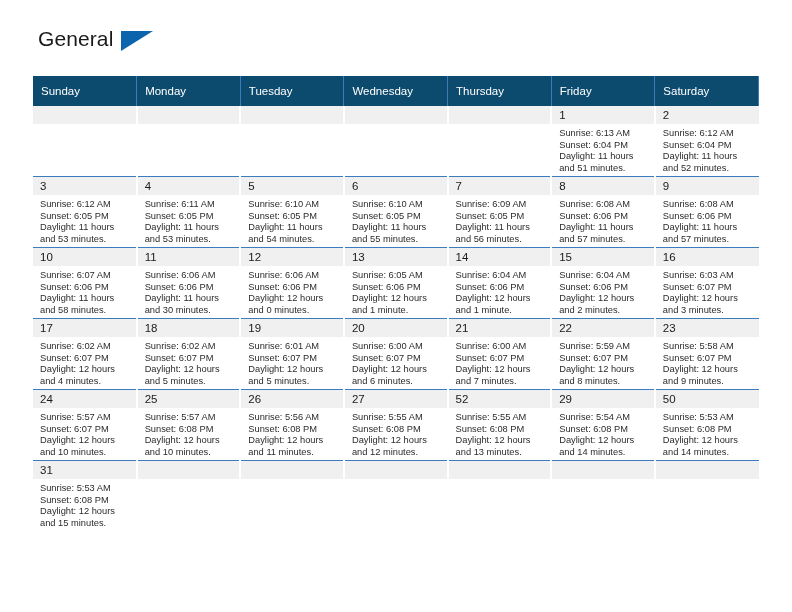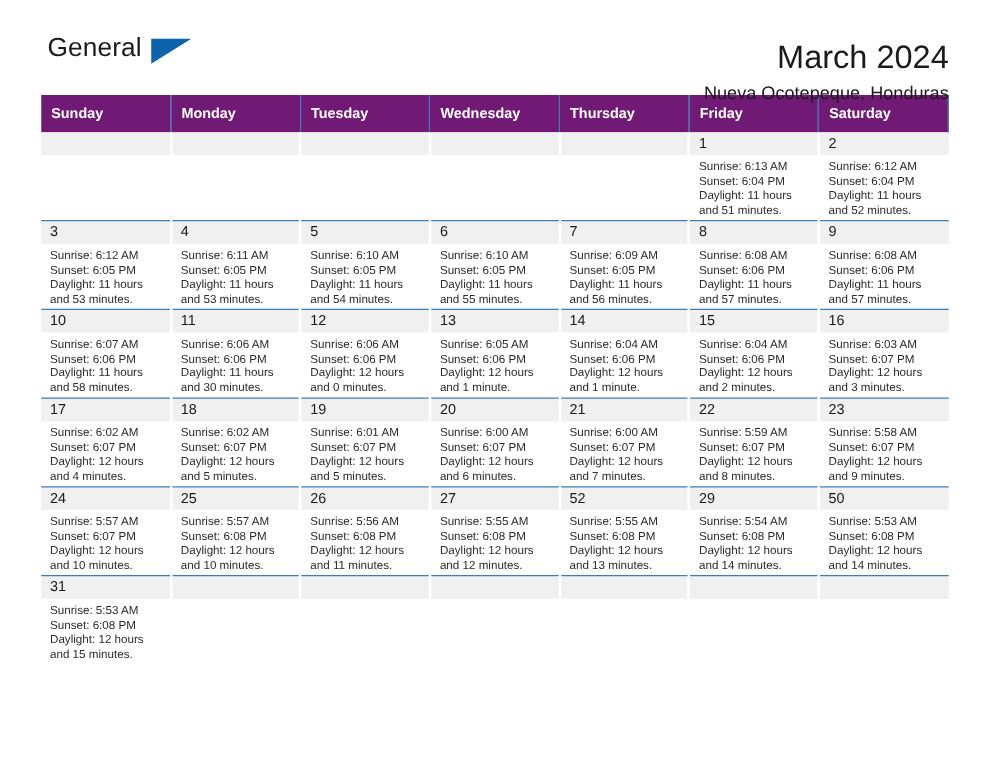--- a/index.html
+++ b/index.html
@@ -93,24 +93,24 @@
 
   
   .calendar {
     width: 726px;
     border-collapse: collapse;
     table-layout: fixed;
     margin-top: 4px;
   }
 
   .calendar thead th {
-    background: #701a75;
+    background: #0c4a6e;
     color: #ffffff;
     font-size: 11.5px;
-    font-weight: bold;
+    font-weight: normal;
     text-align: left;
     padding: 5px 0 5px 8px;
     height: 20px;
     border-right: 1px solid #3b7cbf;
   }
 
   .calendar tbody td {
     vertical-align: top;
     padding: 0;
     border-top: 1px solid #3b7cbf;
@@ -157,24 +157,20 @@
 <div class="page">
 
   <div class="header">
 
     <div class="logo">
       <span class="logo-general">General</span>
       <span class="logo-bar"></span>
       <span class="logo-triangle"></span>
     </div>
 
-    <div class="titles">
-      <div class="month-title">March 2024</div>
-      <div class="location-title">Nueva Ocotepeque, Honduras</div>
-    </div>
 
   </div>
 
   <table class="calendar">
     <thead>
       <tr>
         <th>Sunday</th>
         <th>Monday</th>
         <th>Tuesday</th>
         <th>Wednesday</th>

